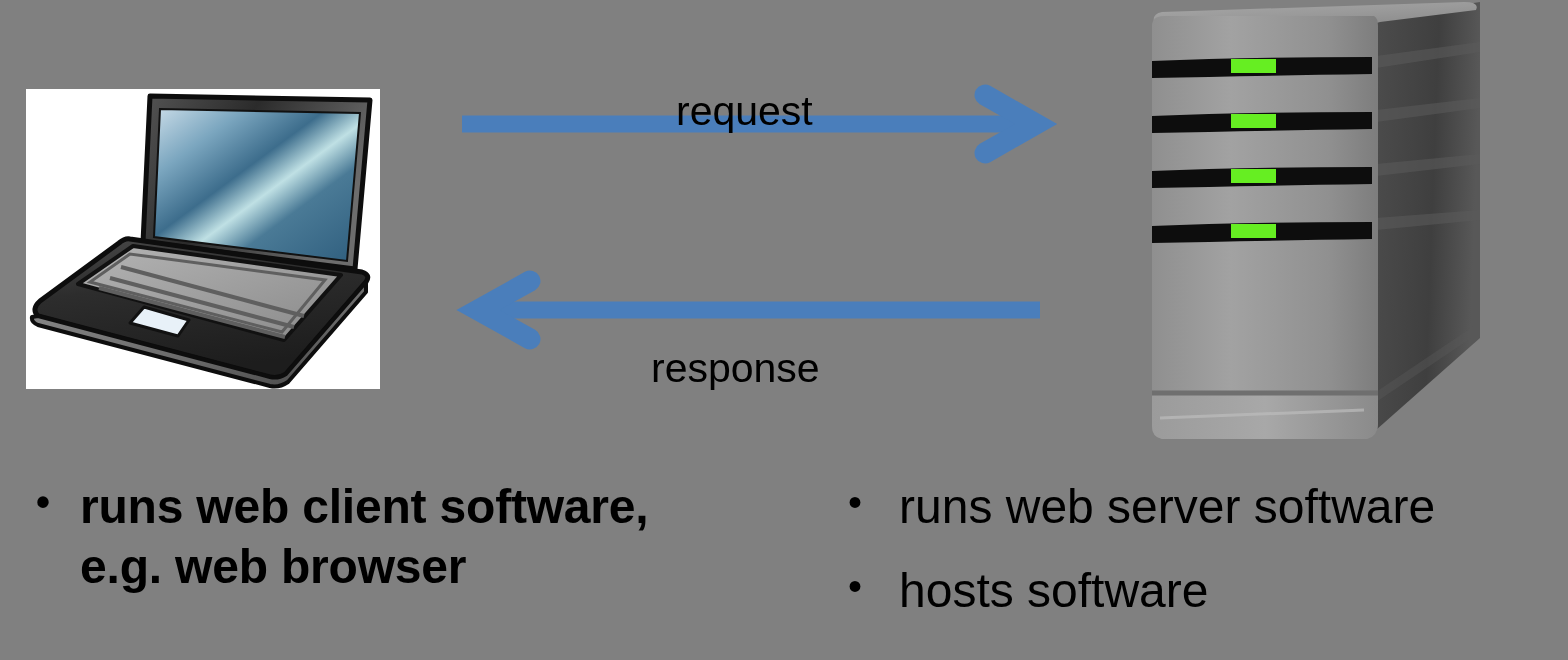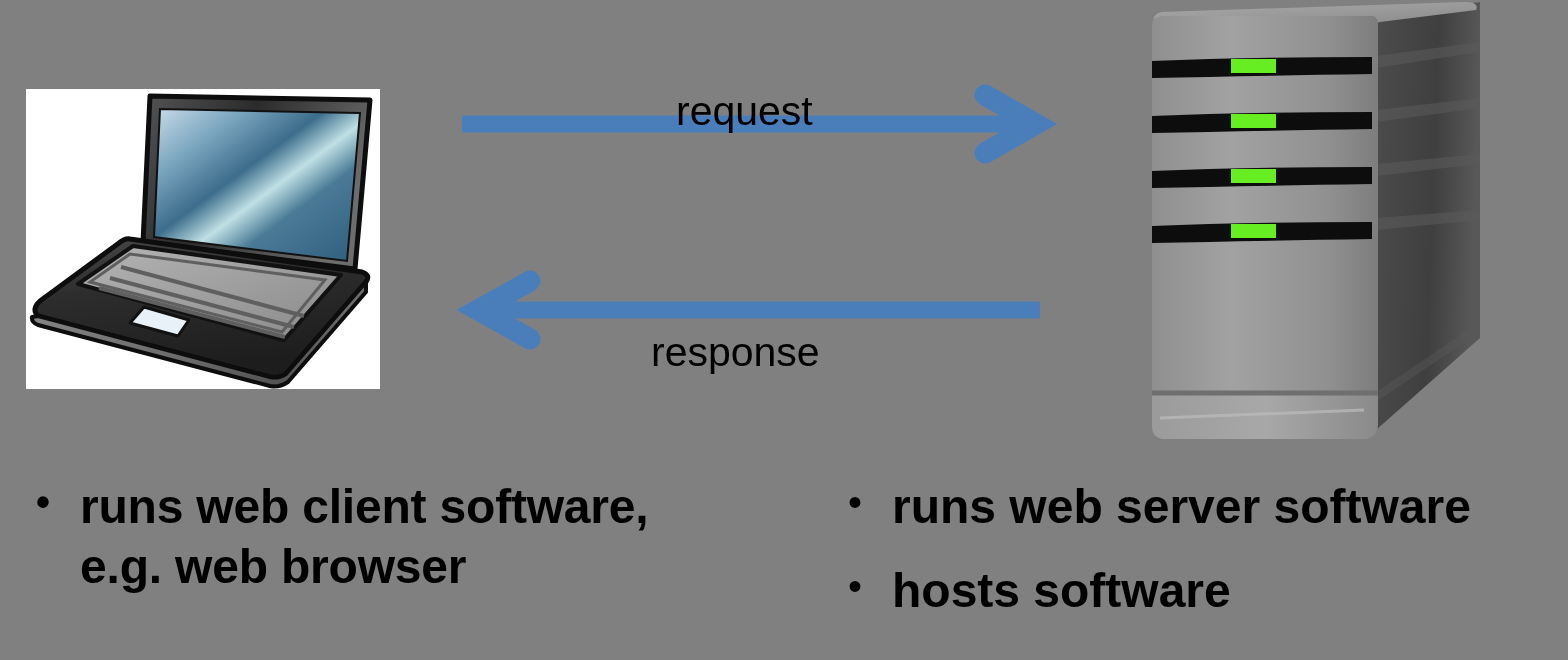--- a/index.html
+++ b/index.html
@@ -53,21 +53,21 @@
   .arrow-label {
     position: absolute;
     color: #000000;
     font-size: 41px;
     font-weight: 400;
     line-height: 1.05;
     letter-spacing: 0px;
     white-space: nowrap;
   }
   #label-request { left: 676px; top: 58px; margin-top: 32px; }
-  #label-response { left: 651px; top: 331px; }
+  #label-response { left: 651px; top: 347px; }
 
   
   .bullet-block {
     position: absolute;
   }
   #client-bullets { left: 30px; top: 477px; width: 760px; }
   #server-bullets { left: 842px; top: 477px; width: 700px; }
 
   .bullet-row {
     display: flex;
@@ -83,21 +83,21 @@
     padding-left: 6px;
     box-sizing: border-box;
   }
   .bullet-text {
     flex: 1 1 auto;
     font-size: 48px;
     line-height: 1.25;
   }
   #client-bullets .bullet-text { font-weight: 700; letter-spacing: -0.2px; }
   #client-bullets .bullet-dot  { font-weight: 700; }
-  #server-bullets .bullet-text { font-weight: 700; }
+  #server-bullets .bullet-text { font-weight: 400; margin-left: 7px; }
   #server-bullets .bullet-dot  { font-weight: 400; }
   #server-bullets .bullet-row + .bullet-row { margin-top: 24px; }
 </style>
 </head>
 <body>
 
 <div id="stage">
 
   <div class="laptop-card">
     <svg class="laptop-svg" viewBox="0 0 354 300" xmlns="http://www.w3.org/2000/svg">

